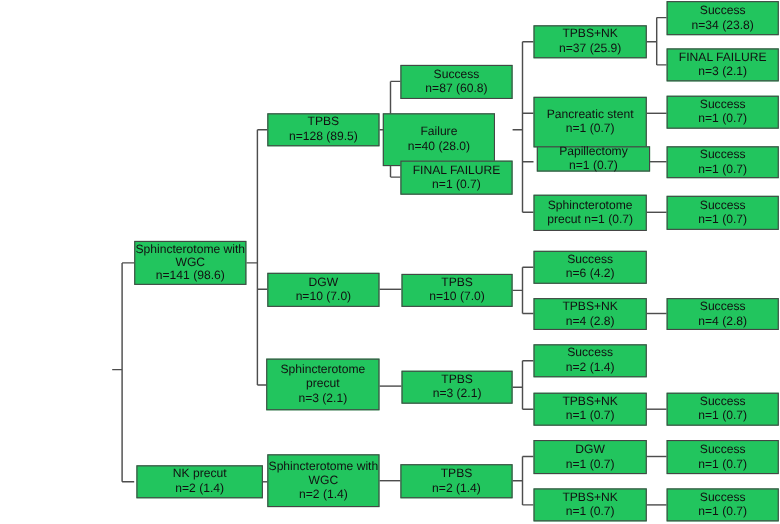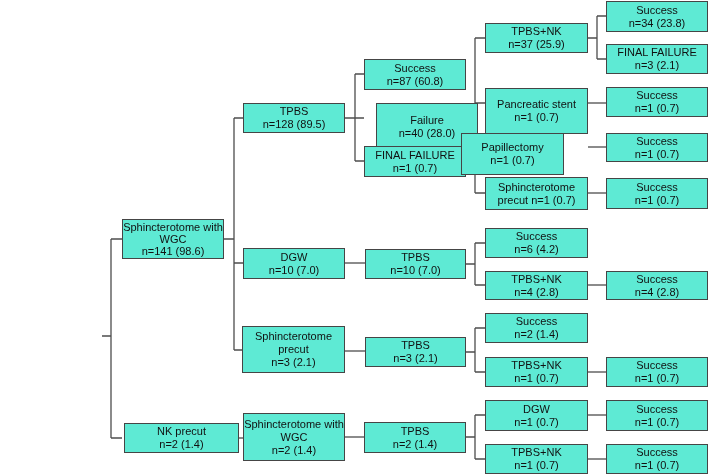--- a/index.html
+++ b/index.html
@@ -7,21 +7,21 @@
     position:relative;
     width:709px;height:476px;
     background:#ffffff;
     font-family:"Liberation Sans", sans-serif;
     overflow:hidden;
   }
   #edges{position:absolute;left:0;top:0;width:709px;height:476px;}
   .node{
     position:absolute;
     box-sizing:border-box;
-    background:#5eead4;
+    background:#22c55e;
     border:1.5px solid #454545;
     color:#111111;
     font-size:11px;
     line-height:13px;
     display:flex;
     align-items:center;
     justify-content:center;
     text-align:center;
     white-space:pre-line;
   }
@@ -76,36 +76,36 @@
 n=10 (7.0)</div>
   <div class="node" style="left:242px;top:326px;width:103px;height:47px">Sphincterotome
 precut
 n=3 (2.1)</div>
   <div class="node" style="left:243px;top:413px;width:102px;height:48px">Sphincterotome with
 WGC
 n=2 (1.4)</div>
 
   <div class="node" style="left:364px;top:59px;width:102px;height:31px">Success
 n=87 (60.8)</div>
-  <div class="node" style="left:376px;top:103px;width:102px;height:48px">Failure
+  <div class="node" style="left:348px;top:103px;width:102px;height:48px">Failure
 n=40 (28.0)</div>
   <div class="node" style="left:364px;top:146px;width:102px;height:31px">FINAL FAILURE
 n=1 (0.7)</div>
   <div class="node" style="left:365px;top:249px;width:101px;height:30px">TPBS
 n=10 (7.0)</div>
   <div class="node" style="left:365px;top:337px;width:101px;height:30px">TPBS
 n=3 (2.1)</div>
   <div class="node" style="left:364px;top:422px;width:102px;height:31px">TPBS
 n=2 (1.4)</div>
 
   <div class="node" style="left:485px;top:23px;width:103px;height:30px">TPBS+NK
 n=37 (25.9)</div>
   <div class="node" style="left:485px;top:88px;width:103px;height:46px">Pancreatic stent
 n=1 (0.7)</div>
-  <div class="node" style="left:461px;top:133px;width:103px;height:42px">Papillectomy
+  <div class="node" style="left:488px;top:133px;width:103px;height:23px">Papillectomy
 n=1 (0.7)</div>
   <div class="node" style="left:485px;top:177px;width:103px;height:33px">Sphincterotome
 precut n=1 (0.7)</div>
   <div class="node" style="left:485px;top:228px;width:103px;height:30px">Success
 n=6 (4.2)</div>
   <div class="node" style="left:485px;top:271px;width:103px;height:29px">TPBS+NK
 n=4 (2.8)</div>
   <div class="node" style="left:485px;top:313px;width:103px;height:30px">Success
 n=2 (1.4)</div>
   <div class="node" style="left:485px;top:357px;width:103px;height:30px">TPBS+NK

